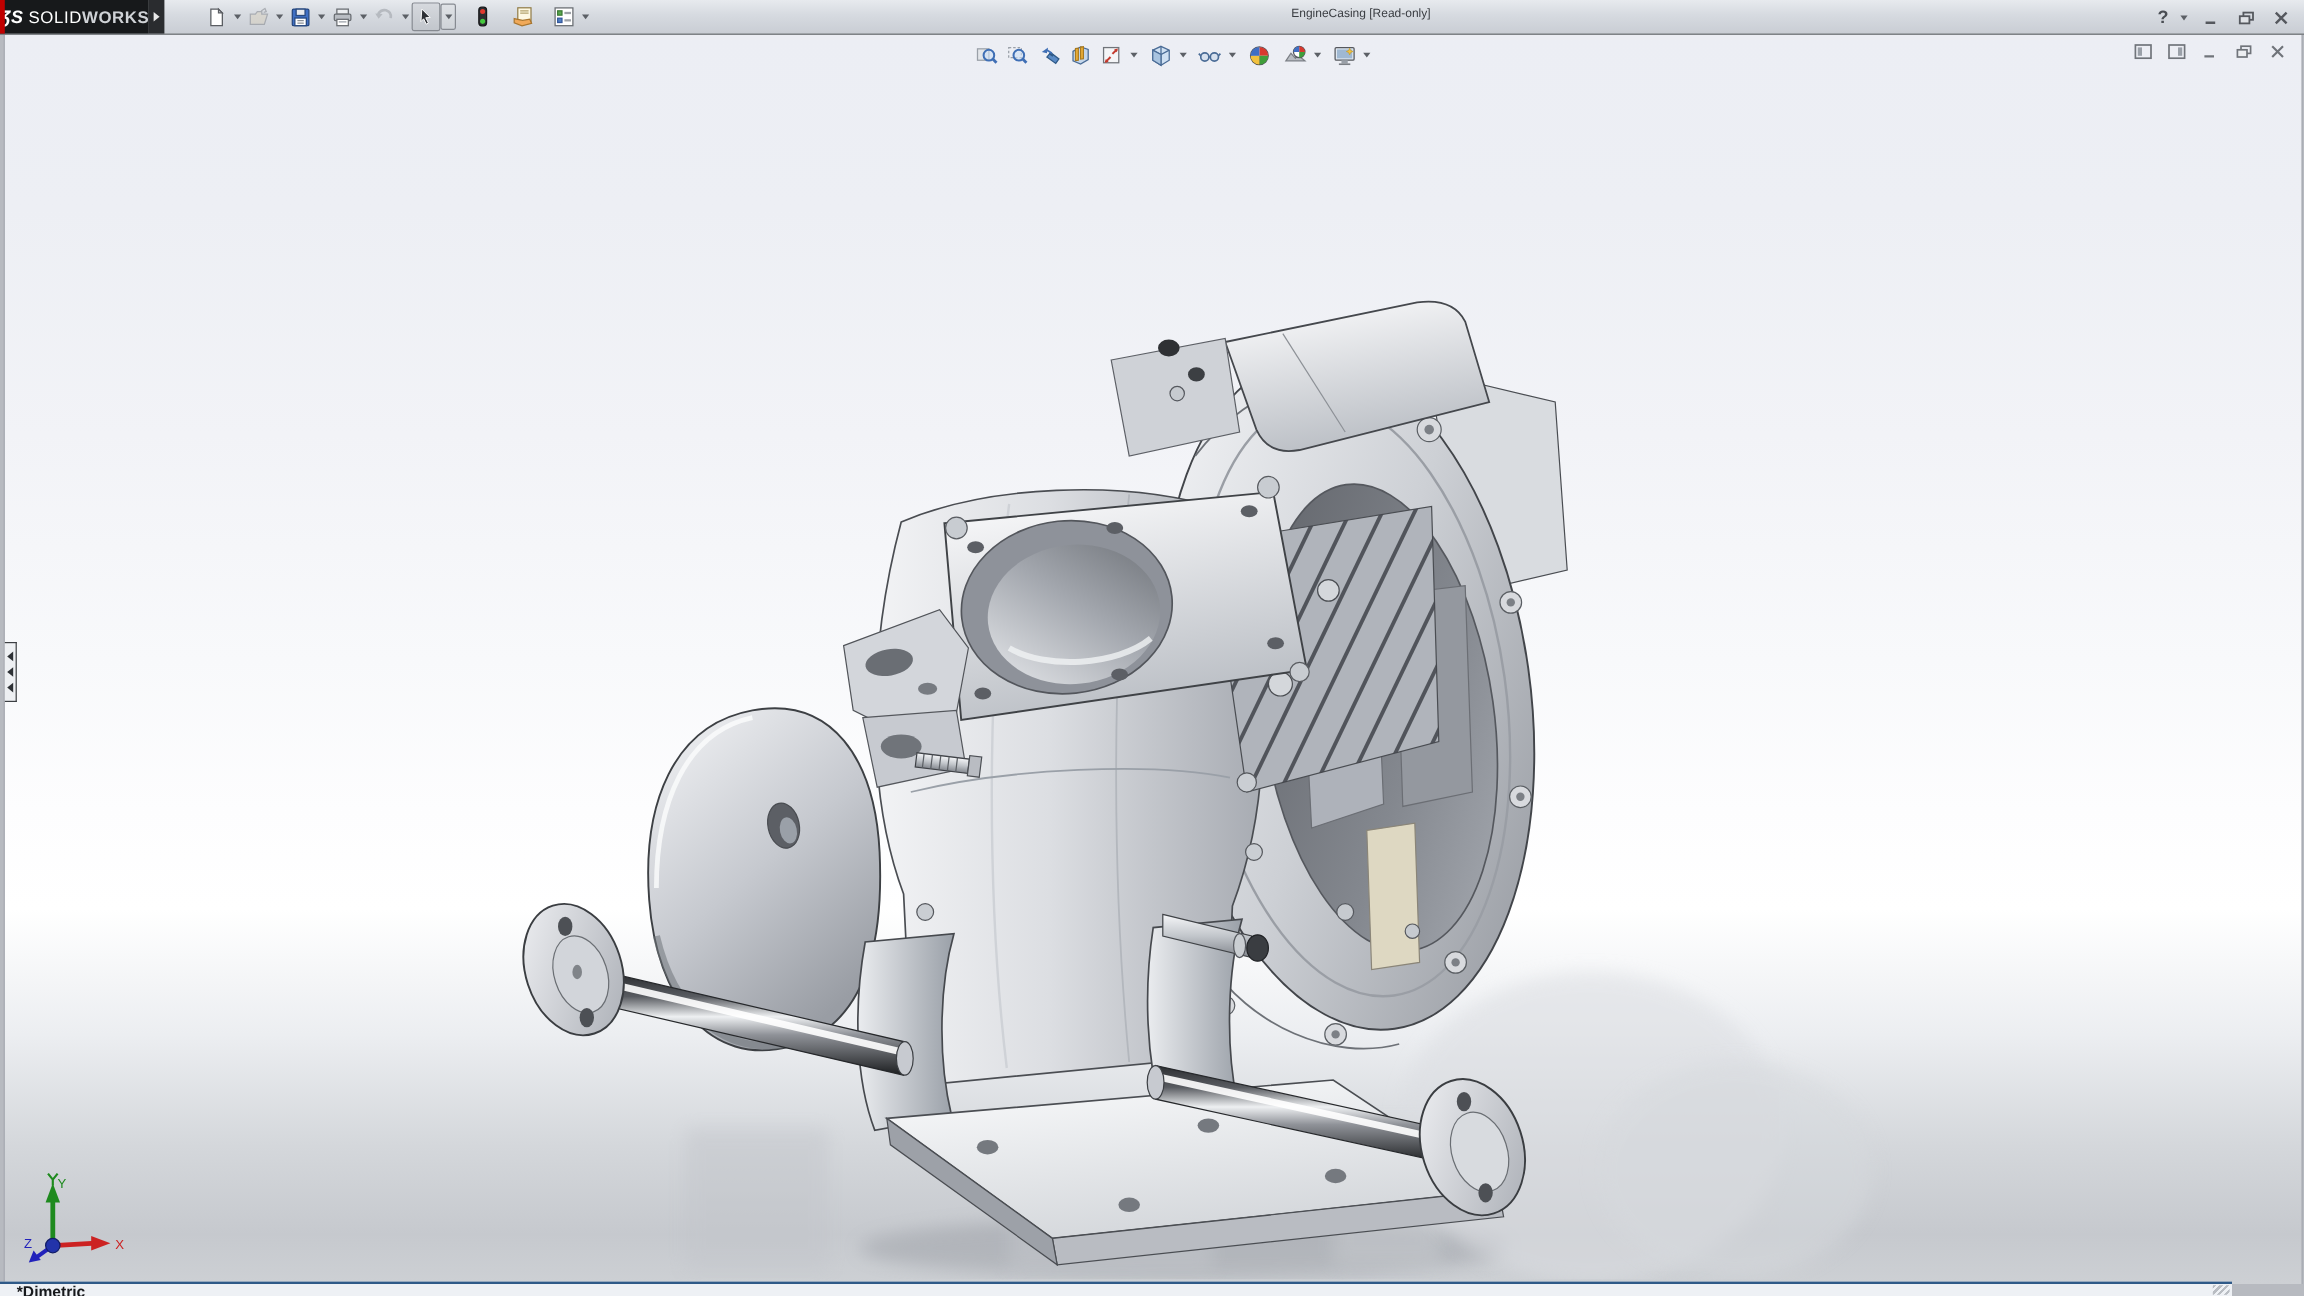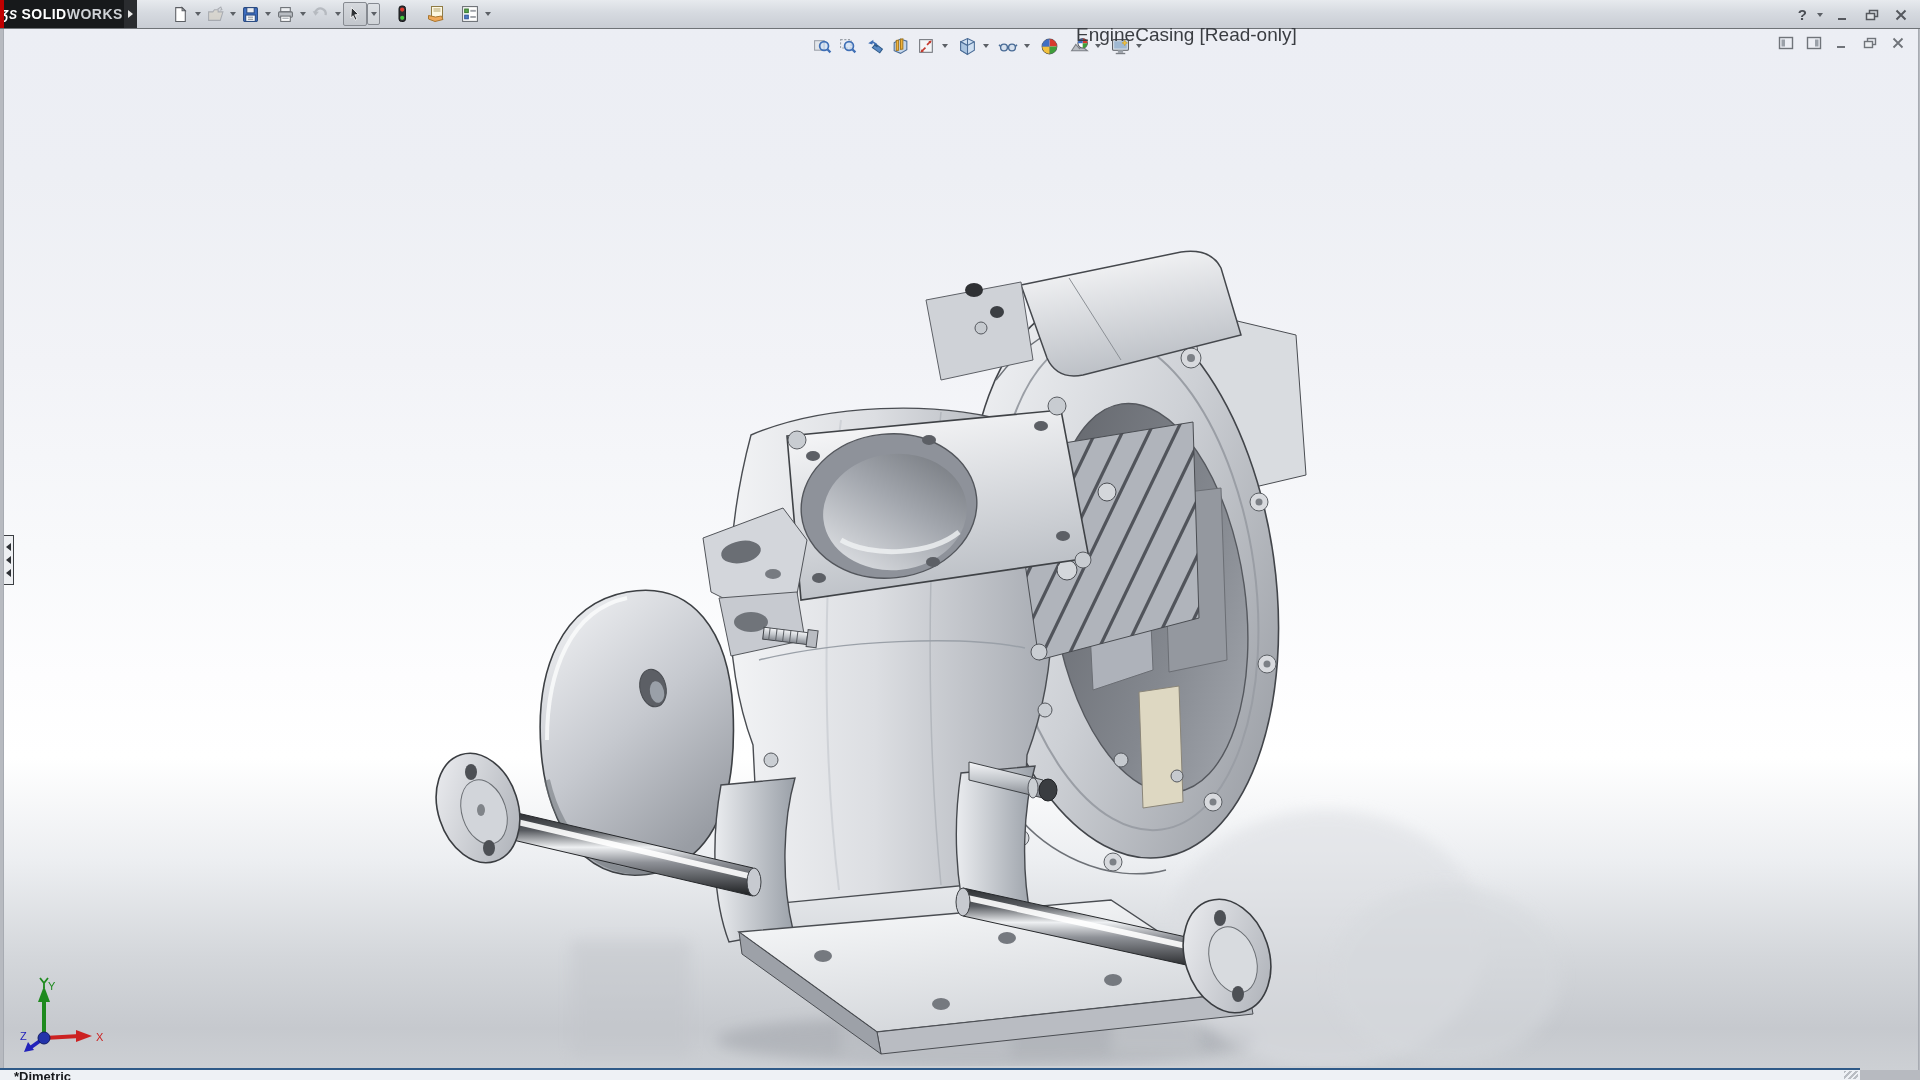--- a/index.html
+++ b/index.html
@@ -15,37 +15,37 @@
     background:linear-gradient(#e7eaee 0%,#d6dae0 45%,#c9cdd4 100%);
     border-bottom:1px solid #6f7377;
     z-index:30;
   }
   .logo{
     position:absolute;left:0;top:0;height:28px;width:124px;
     background:#17191b;display:flex;align-items:center;justify-content:center;
   }
   .logo-red{position:absolute;left:0;top:0;width:4px;height:28px;background:#c00000;}
   .brand{color:#fff;font-size:14px;letter-spacing:.5px;white-space:nowrap;}
-  .brand .mark{font-style:italic;font-weight:bold;margin-right:4px;font-size:12px;}
-  .brand .bold{font-weight:bold;text-align:right;}
+  .brand .mark{font-style:italic;font-weight:bold;margin-right:4px;font-size:15px;}
+  .brand .bold{font-weight:normal;text-align:right;}
   .brand .light{font-weight:bold;color:#cfd2d6;}
   .logo-flyout{
     position:absolute;left:124px;top:0;width:13px;height:28px;background:#2a2c2f;
     display:flex;align-items:center;justify-content:center;cursor:pointer;
   }
   .logo-flyout::after{content:"";border-top:4px solid transparent;border-bottom:4px solid transparent;border-left:5px solid #e8e8e8;}
   .qat{position:absolute;left:168px;top:3px;height:22px;display:flex;align-items:center;}
   .tb-btn{width:22px;height:22px;display:flex;align-items:center;justify-content:center;border:1px solid transparent;border-radius:2px;}
   .tb-btn.pressed{background:linear-gradient(#d6d9de,#c2c6cc);border:1px solid #868a91;}
   .caret{width:11px;height:22px;display:flex;align-items:center;justify-content:center;}
   .caret::after{content:"";border-left:3.5px solid transparent;border-right:3.5px solid transparent;border-top:4px solid #5c6066;}
   .caret.boxed{border:1px solid #868a91;border-radius:2px;background:linear-gradient(#dfe2e6,#cfd3d8);height:20px;}
   .qat-gap{width:10px;}
   .win-title{
-    position:absolute;left:1076px;top:24px;font-size:19px;color:#3a3d42;white-space:nowrap;
+    position:absolute;left:1076px;top:6px;font-size:10px;color:#3a3d42;white-space:nowrap;
   }
   .tb-right{position:absolute;right:8px;top:4px;display:flex;align-items:center;gap:7px;}
   .help-q{font-size:15px;font-weight:bold;color:#4a4e54;line-height:20px;}
   .winbtn{width:22px;height:19px;display:flex;align-items:center;justify-content:center;}
   
   .viewport{
     position:absolute;left:3px;top:29px;width:1914px;height:1041px;
     background:linear-gradient(180deg,
       #eceef4 0%, #edeff4 14%, #f2f3f7 32%, #f8f9fb 50%,
       #fdfdfe 62%, #ffffff 70%, #eceef1 80%, #d4d7db 89%, #c6c9ce 96%, #cdd0d4 100%);

